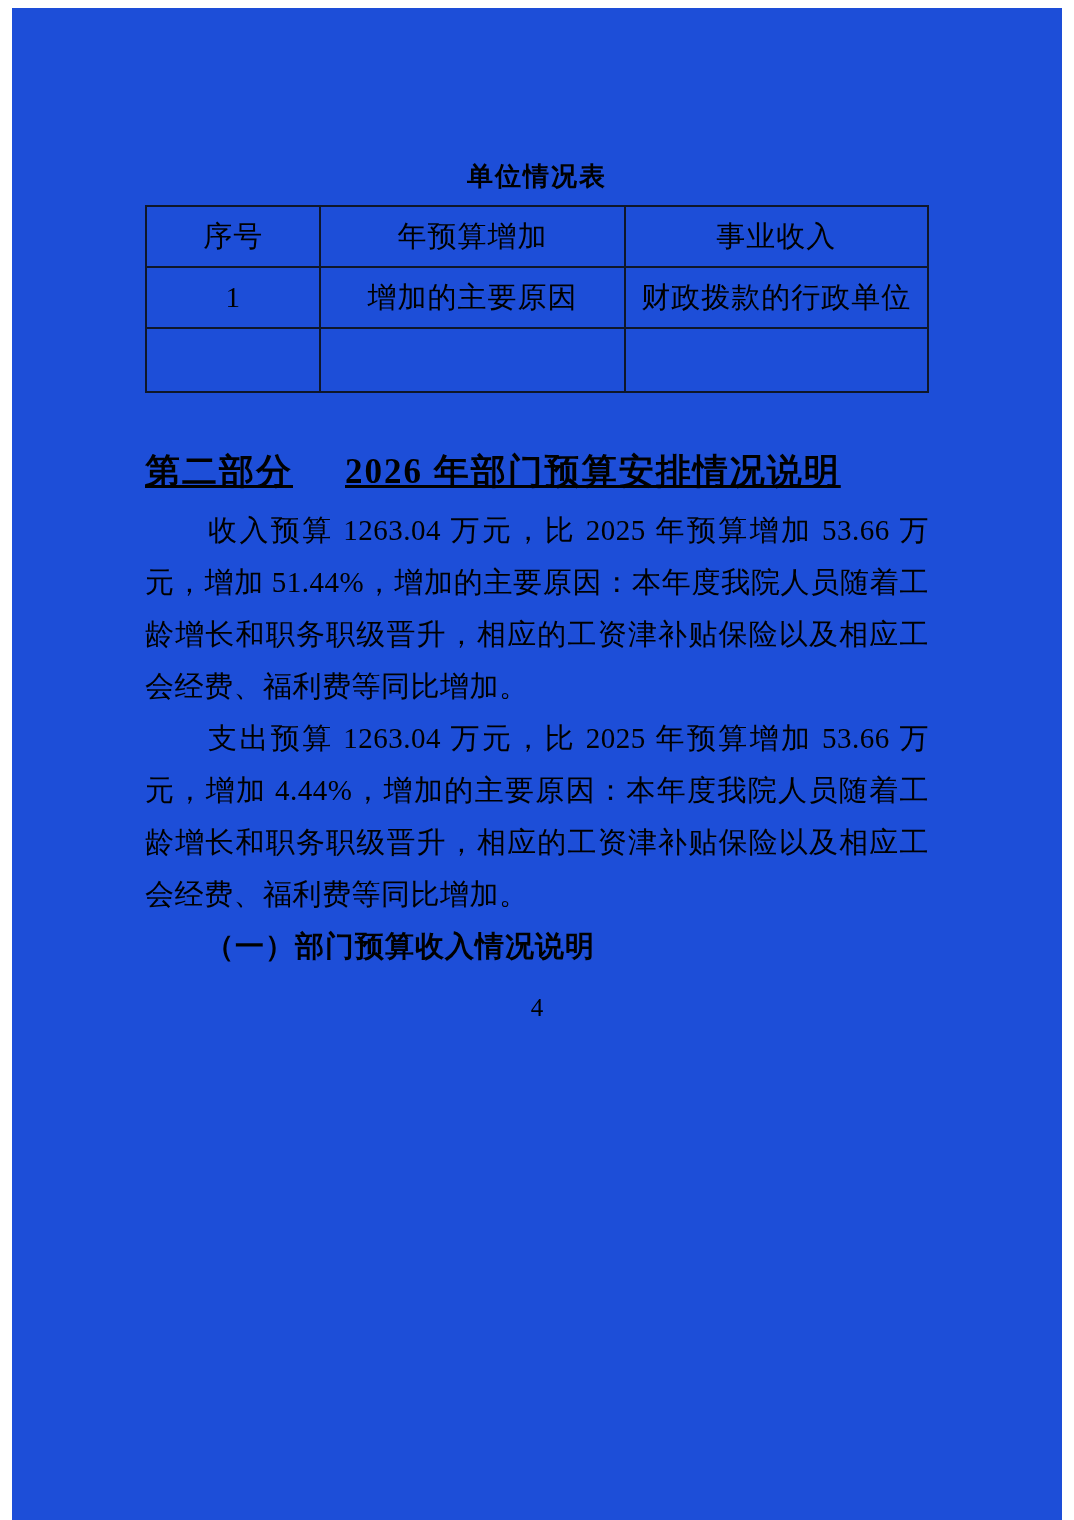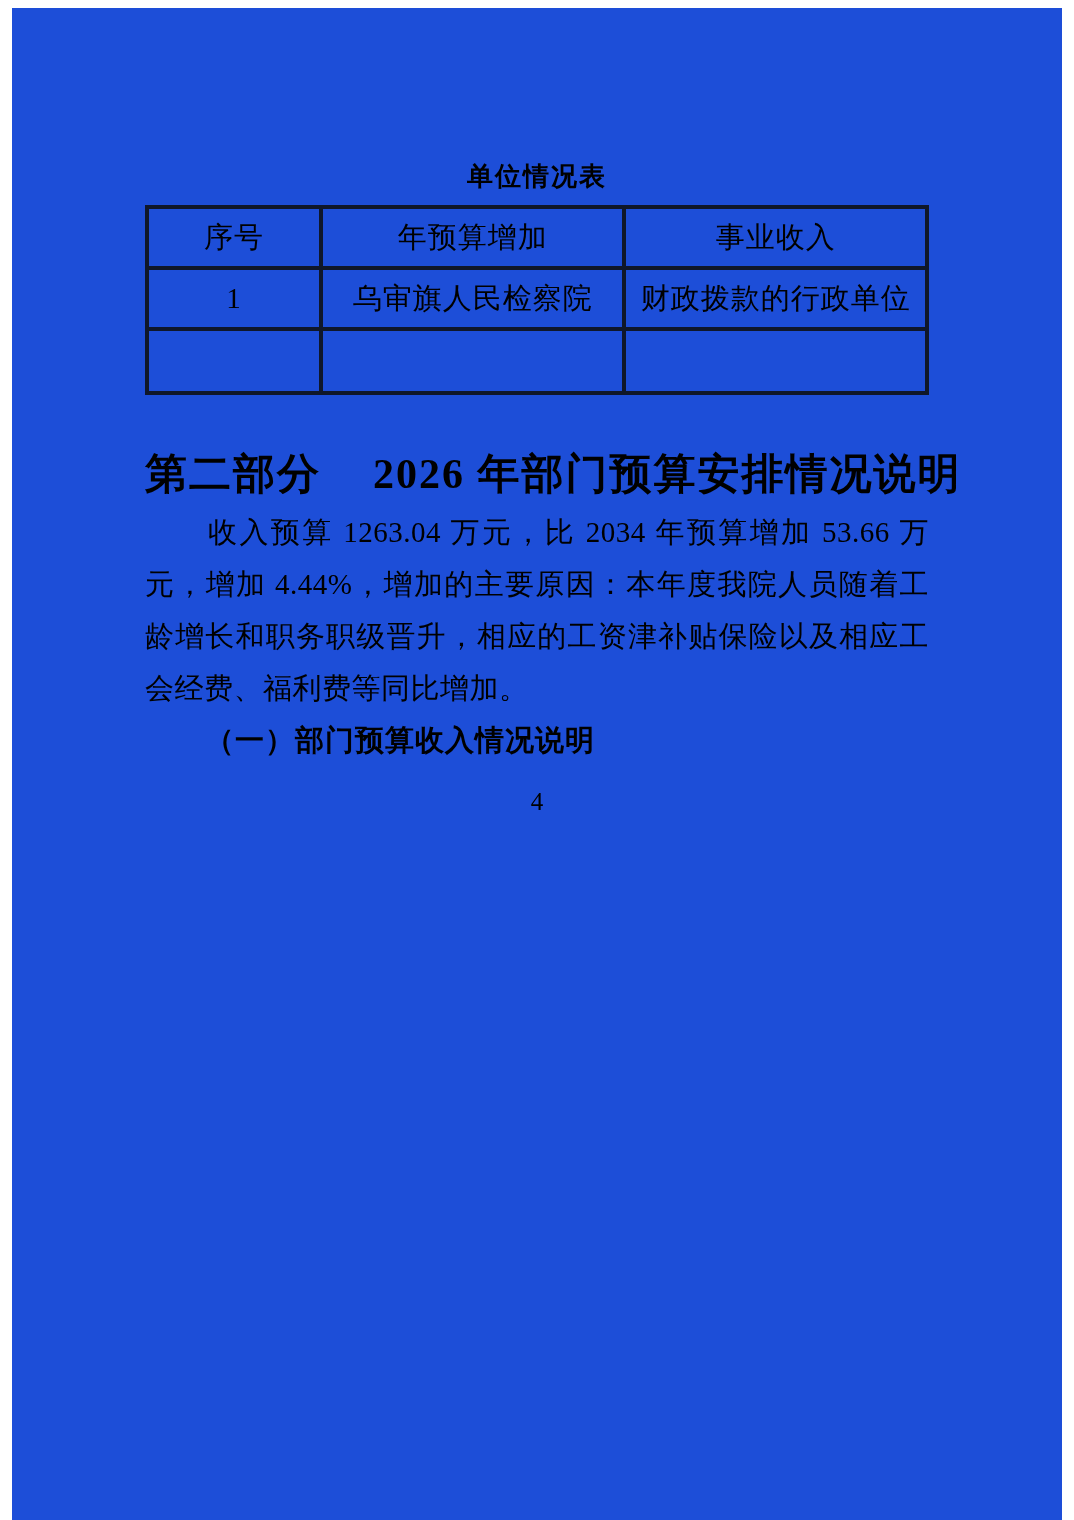--- a/index.html
+++ b/index.html
@@ -22,41 +22,42 @@
     line-height: 34px;
     letter-spacing: 2px;
   }
   table.unit-table {
     width: 100%;
     border-collapse: collapse;
     table-layout: fixed;
     margin-top: 11px;
   }
   table.unit-table td {
-    border: 4px solid #0f172a;
+    border: 2px solid #0f172a;
     text-align: center;
     vertical-align: middle;
     font-size: 29px;
     letter-spacing: 1px;
     padding: 0;
   }
   .col-no    { width: 22.3%; }
   .col-name  { width: 38.9%; }
   .col-type  { width: 38.8%; }
   tr.row-header td { height: 61px; }
   tr.row-data td   { height: 61px; }
   tr.row-empty td  { height: 64px; }
   .part-title {
     margin-top: 54px;
-    text-align: center;
-    font-size: 42px;
+    text-align: left;
+    font-size: 35px;
     font-weight: 700;
     line-height: 50px;
     letter-spacing: 2px;
     white-space: nowrap;
+    text-decoration: underline;
   }
   .part-title .gap { display: inline-block; width: 52px; }
   .section-heading {
     margin-top: 62px;
     font-family: "Liberation Sans", "DejaVu Sans", sans-serif;
     font-size: 29px;
     font-weight: 700;
     line-height: 34px;
     text-indent: 62px;
     letter-spacing: 1px;
@@ -98,37 +99,38 @@
         <col class="col-type">
     </colgroup>
     <tbody>
       <tr class="row-header">
         <td>序号</td>
         <td>年预算增加</td>
         <td>事业收入</td>
       </tr>
       <tr class="row-data">
         <td>1</td>
-        <td>乌审旗人民检察院</td>
+        <td>增加的主要原因</td>
         <td>财政拨款的行政单位</td>
       </tr>
       <tr class="row-empty">
         <td></td>
         <td></td>
         <td></td>
       </tr>
     </tbody>
   </table>
 
   <div class="part-title">
     <span>第二部分</span><span class="gap"></span><span>2026 年部门预算安排情况说明</span>
   </div>
 
 
-  <p class="body-para first-para">收入预算 1263.04 万元，比 2034 年预算增加 53.66 万元，增加 4.44%，增加的主要原因：本年度我院人员随着工龄增长和职务职级晋升，相应的工资津补贴保险以及相应工会经费、福利费等同比增加。</p>
+  <p class="body-para first-para">收入预算 1263.04 万元，比 2025 年预算增加 53.66 万元，增加 51.44%，增加的主要原因：本年度我院人员随着工龄增长和职务职级晋升，相应的工资津补贴保险以及相应工会经费、福利费等同比增加。</p>
 
+  <p class="body-para">支出预算 1263.04 万元，比 2025 年预算增加 53.66 万元，增加 4.44%，增加的主要原因：本年度我院人员随着工龄增长和职务职级晋升，相应的工资津补贴保险以及相应工会经费、福利费等同比增加。</p>
 
   <div class="subsection-heading">（一）部门预算收入情况说明</div>
 
 
   <div class="page-number">4</div>
 
 </div>
 
 </body></html>

